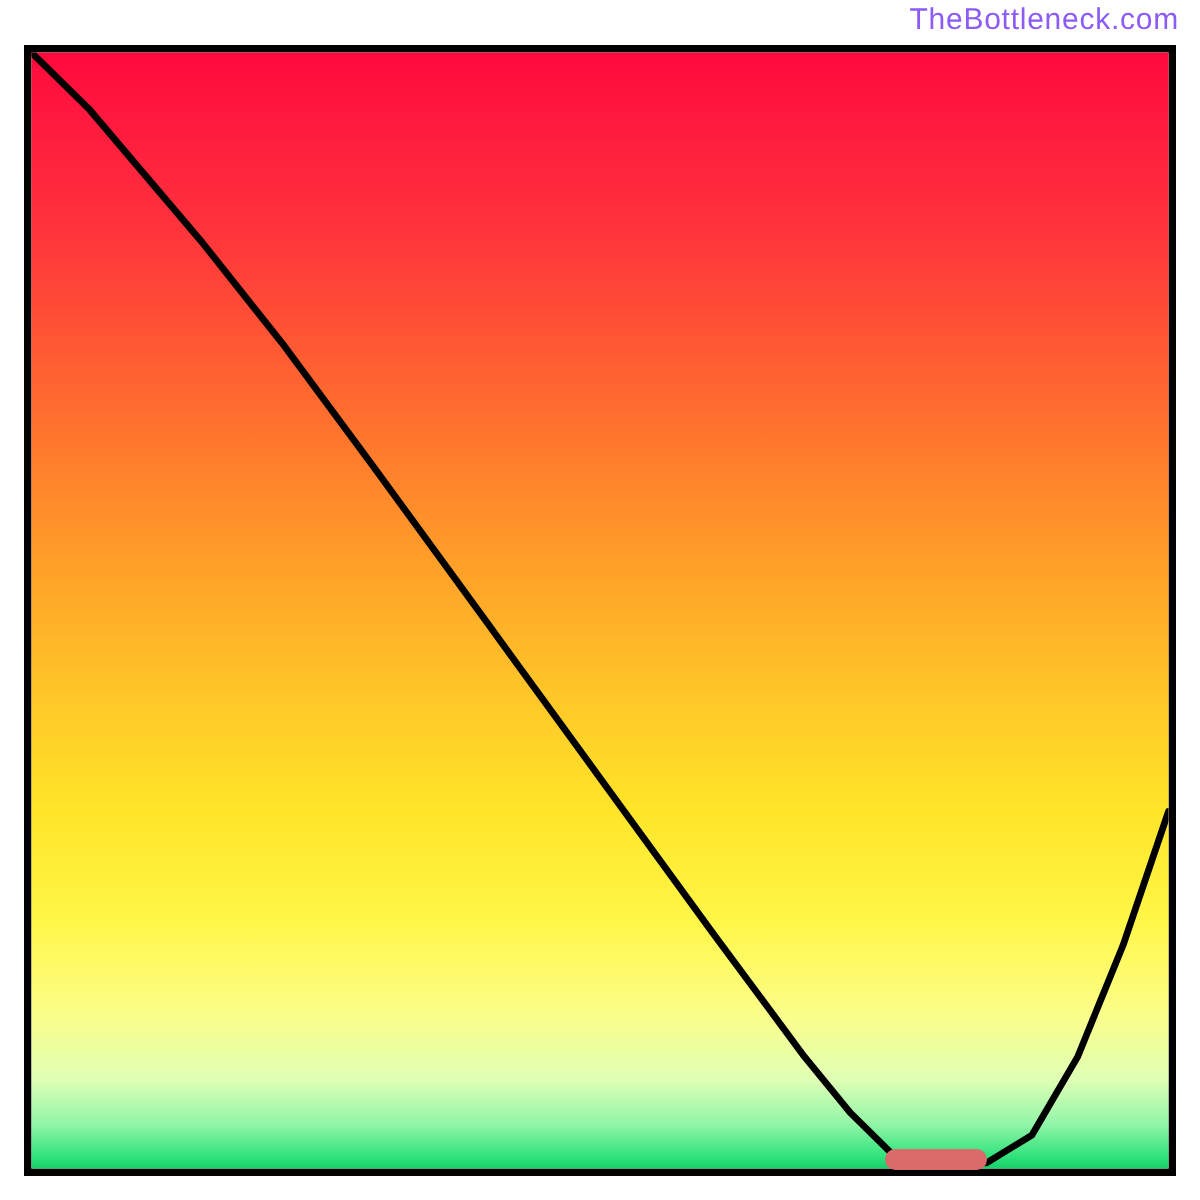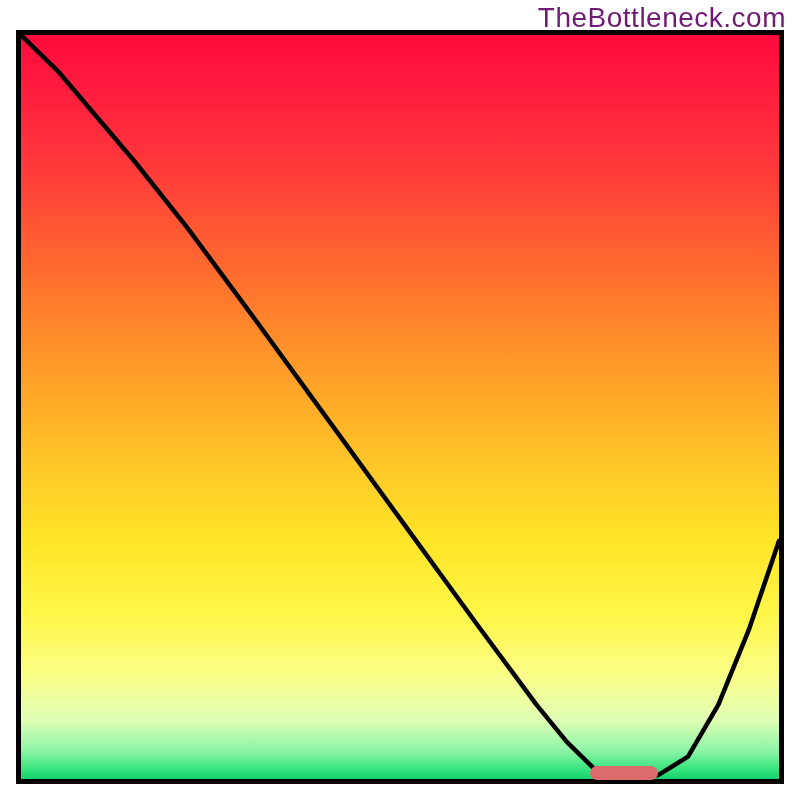--- a/index.html
+++ b/index.html
@@ -12,22 +12,22 @@
   }
   .container {
     position: relative;
     width: 800px;
     height: 800px;
   }
   .watermark {
     position: absolute;
     top: 2px;
     right: 14px;
-    color: #701a75;
-    font-size: 28px;
+    color: #8b5cf6;
+    font-size: 20px;
     letter-spacing: 0.5px;
     z-index: 10;
   }
   .frame {
     position: absolute;
     left: 16px;
     top: 30px;
     width: 768px;
     height: 754px;
     border: 5px solid #000;

